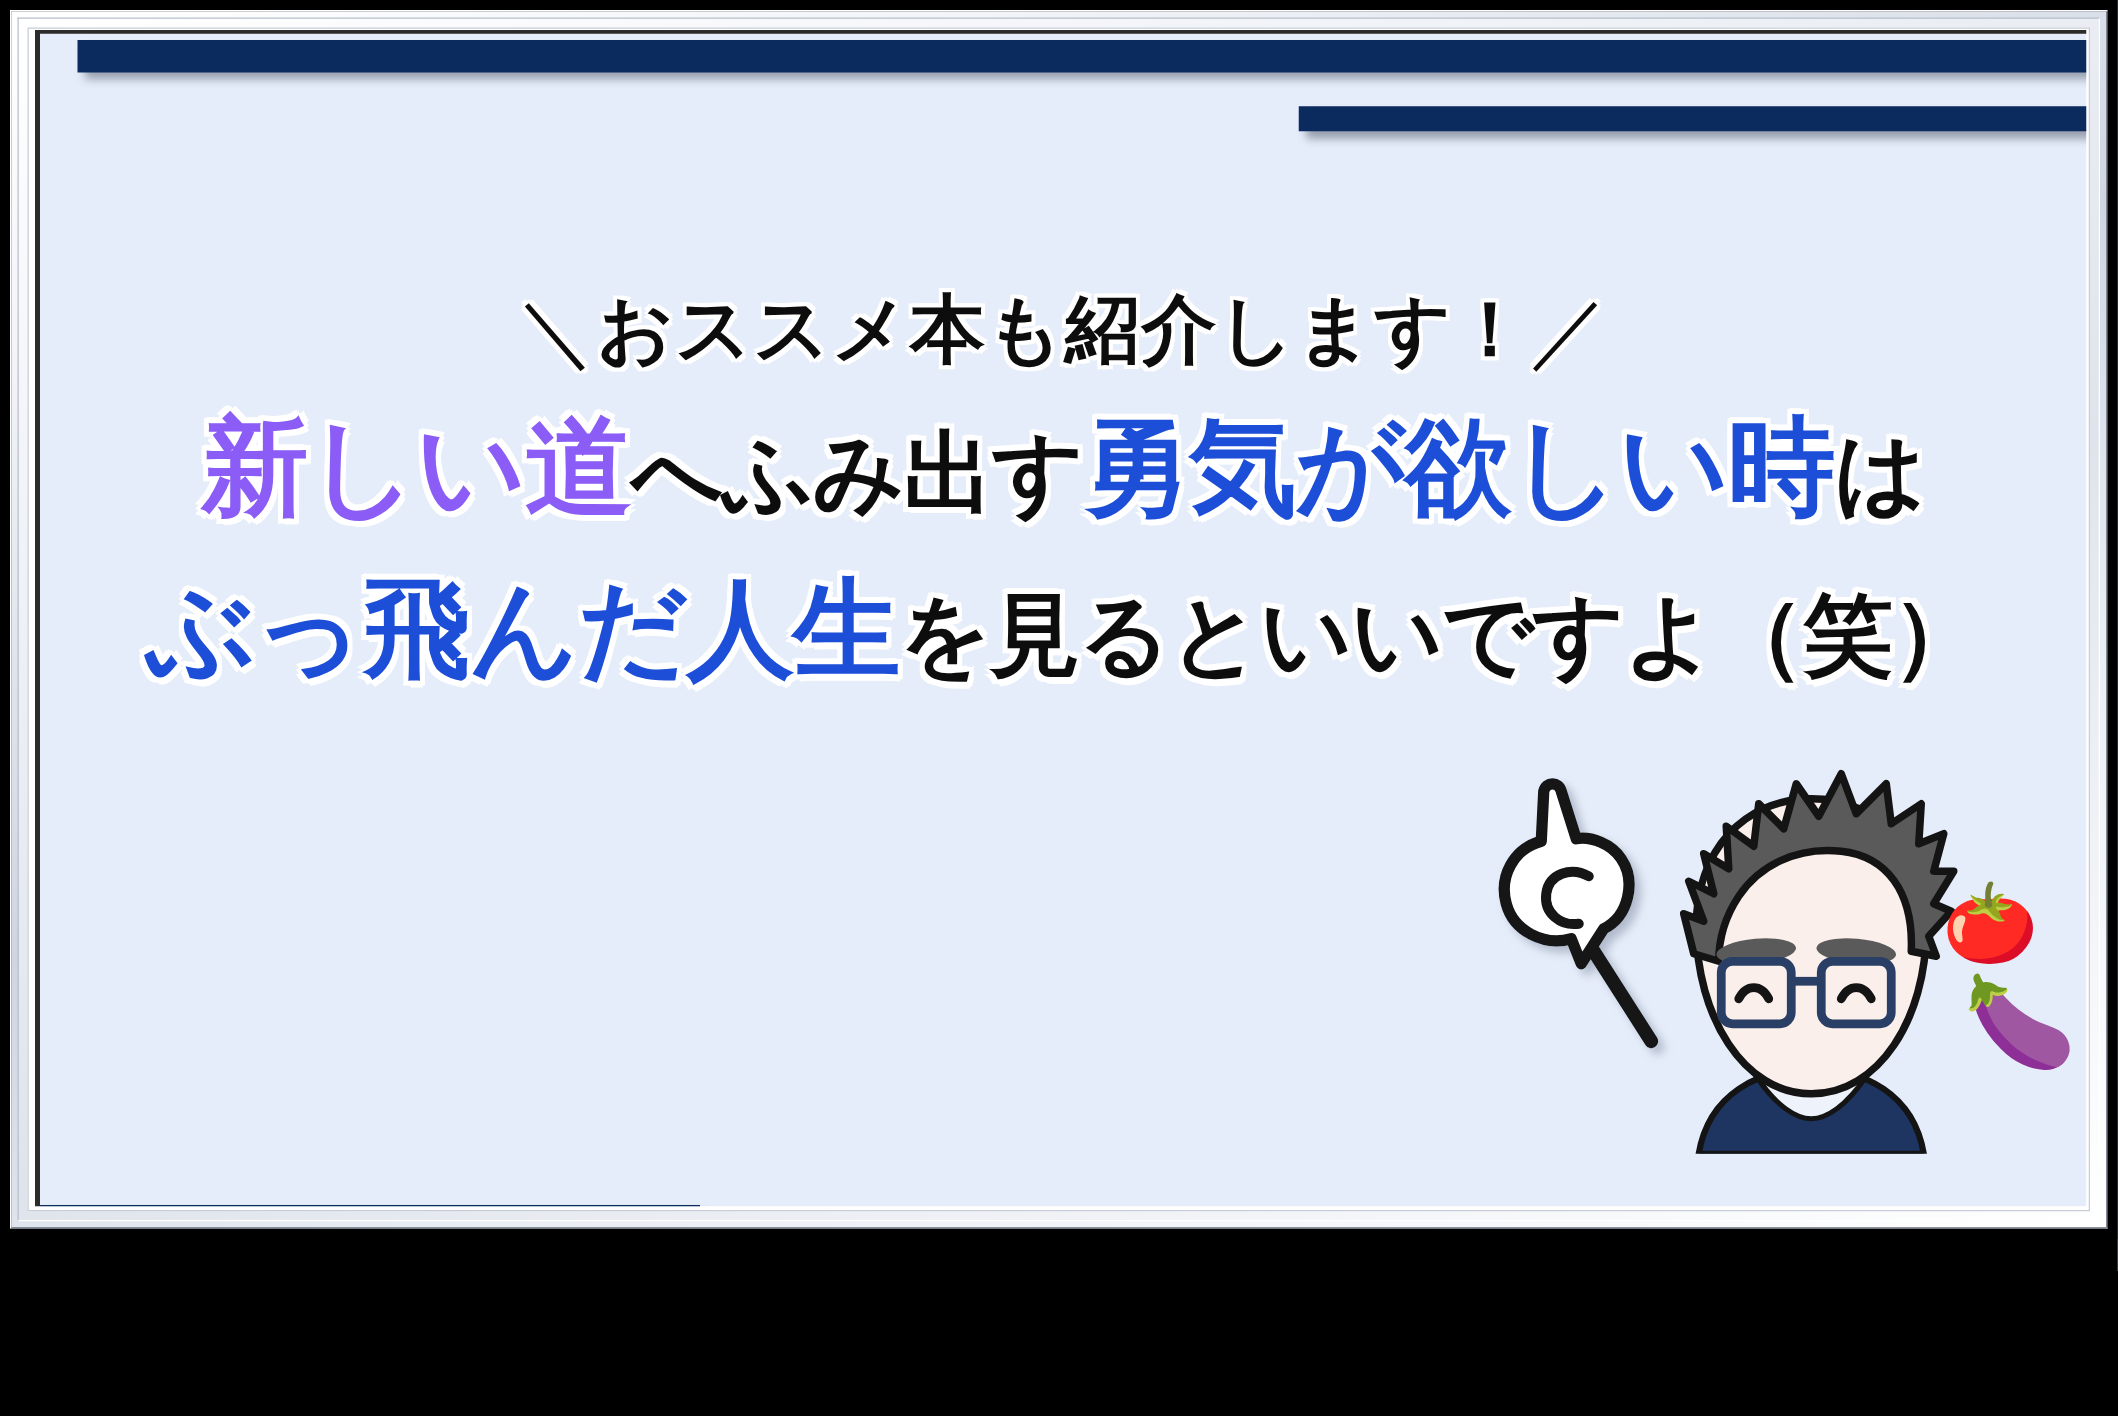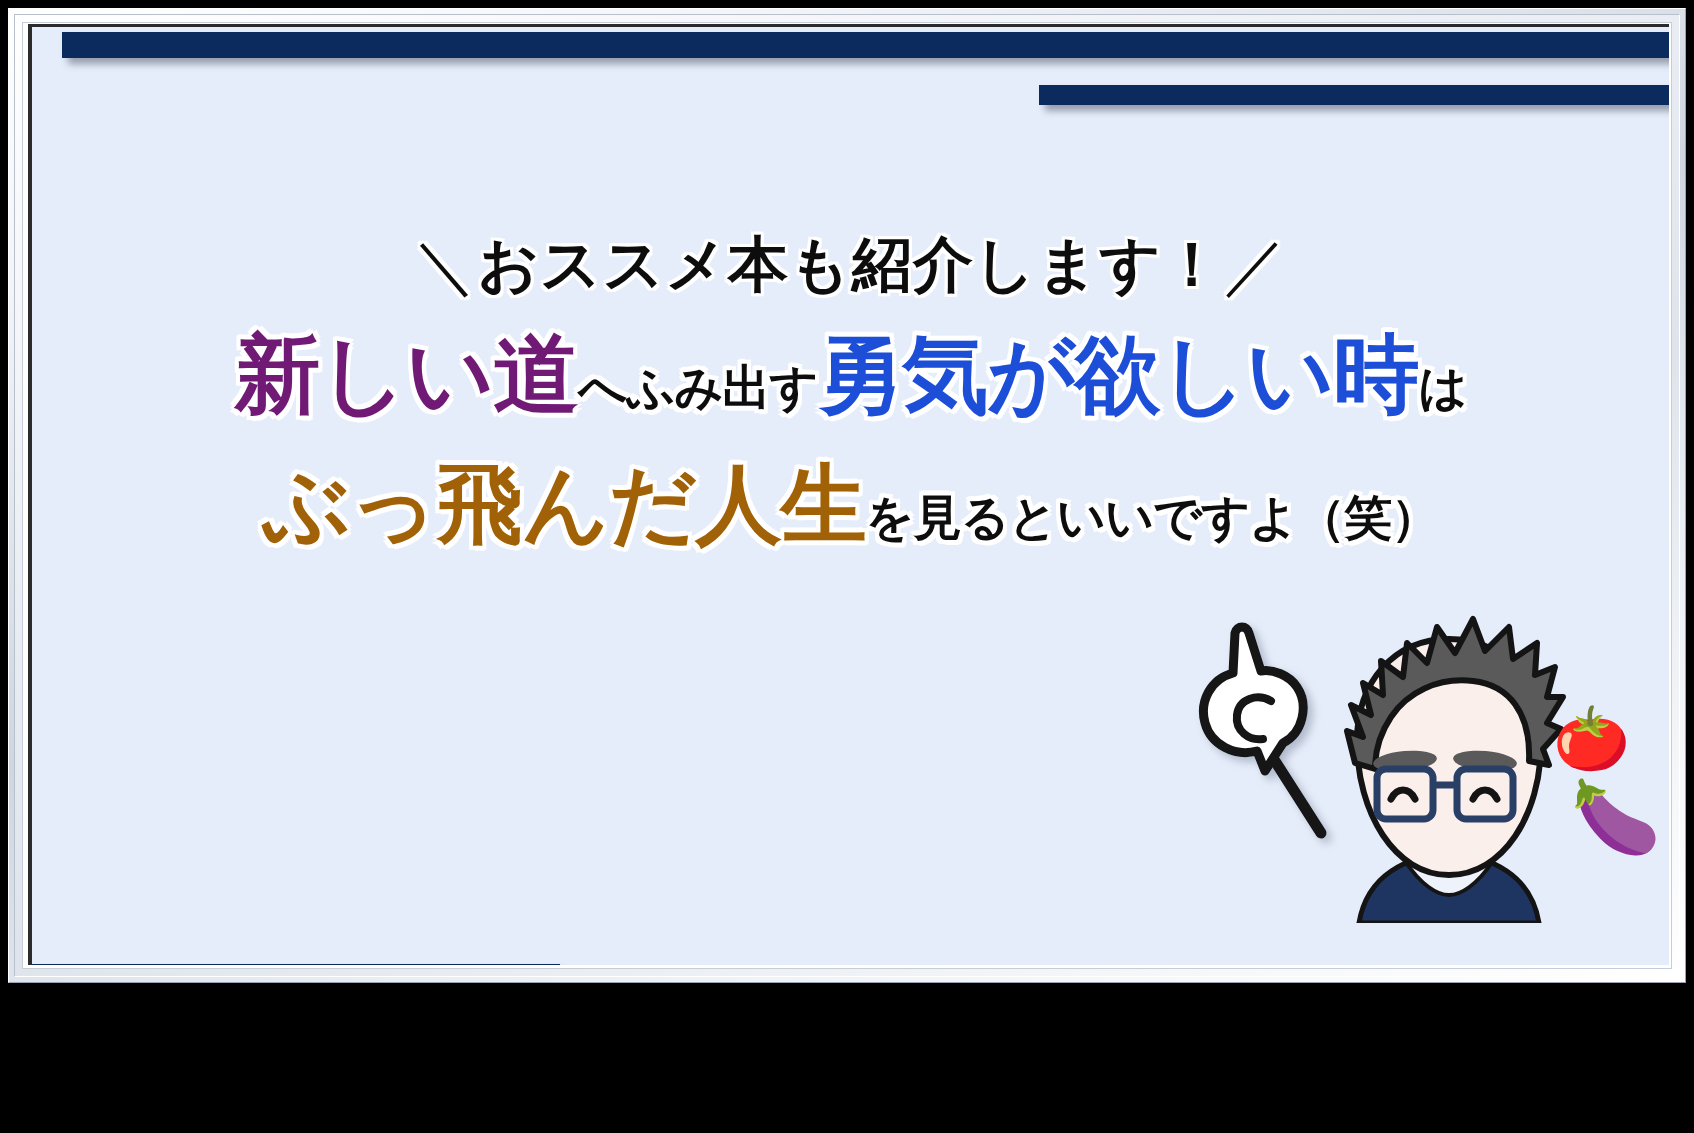--- a/index.html
+++ b/index.html
@@ -125,25 +125,25 @@
     margin-bottom: 44px;
     text-shadow:
       -4px -4px 0 #ffffff,  4px -4px 0 #ffffff,
       -4px  4px 0 #ffffff,  4px  4px 0 #ffffff,
       -4px  0   0 #ffffff,  4px  0   0 #ffffff,
        0   -4px 0 #ffffff,  0    4px 0 #ffffff,
       -2px -5px 0 #ffffff,  2px  5px 0 #ffffff;
   }
   .line-main:last-child { margin-bottom: 0; }
 
-  .seg-green { color: #701a75; }
+  .seg-green { color: #8b5cf6; }
   .seg-blue  { color: #1d4ed8; }
-  .seg-red   { color: #a16207; }
+  .seg-red   { color: #1d4ed8; }
   .seg-black { color: #0d0d0d; }
-  .seg-small { font-size: 48px; }
+  .seg-small { font-size: 72px; }
 
   
   .character {
     position: absolute;
     right: 8px;
     bottom: 42px;
     width: 470px;
     height: 330px;
     pointer-events: none;
   }

